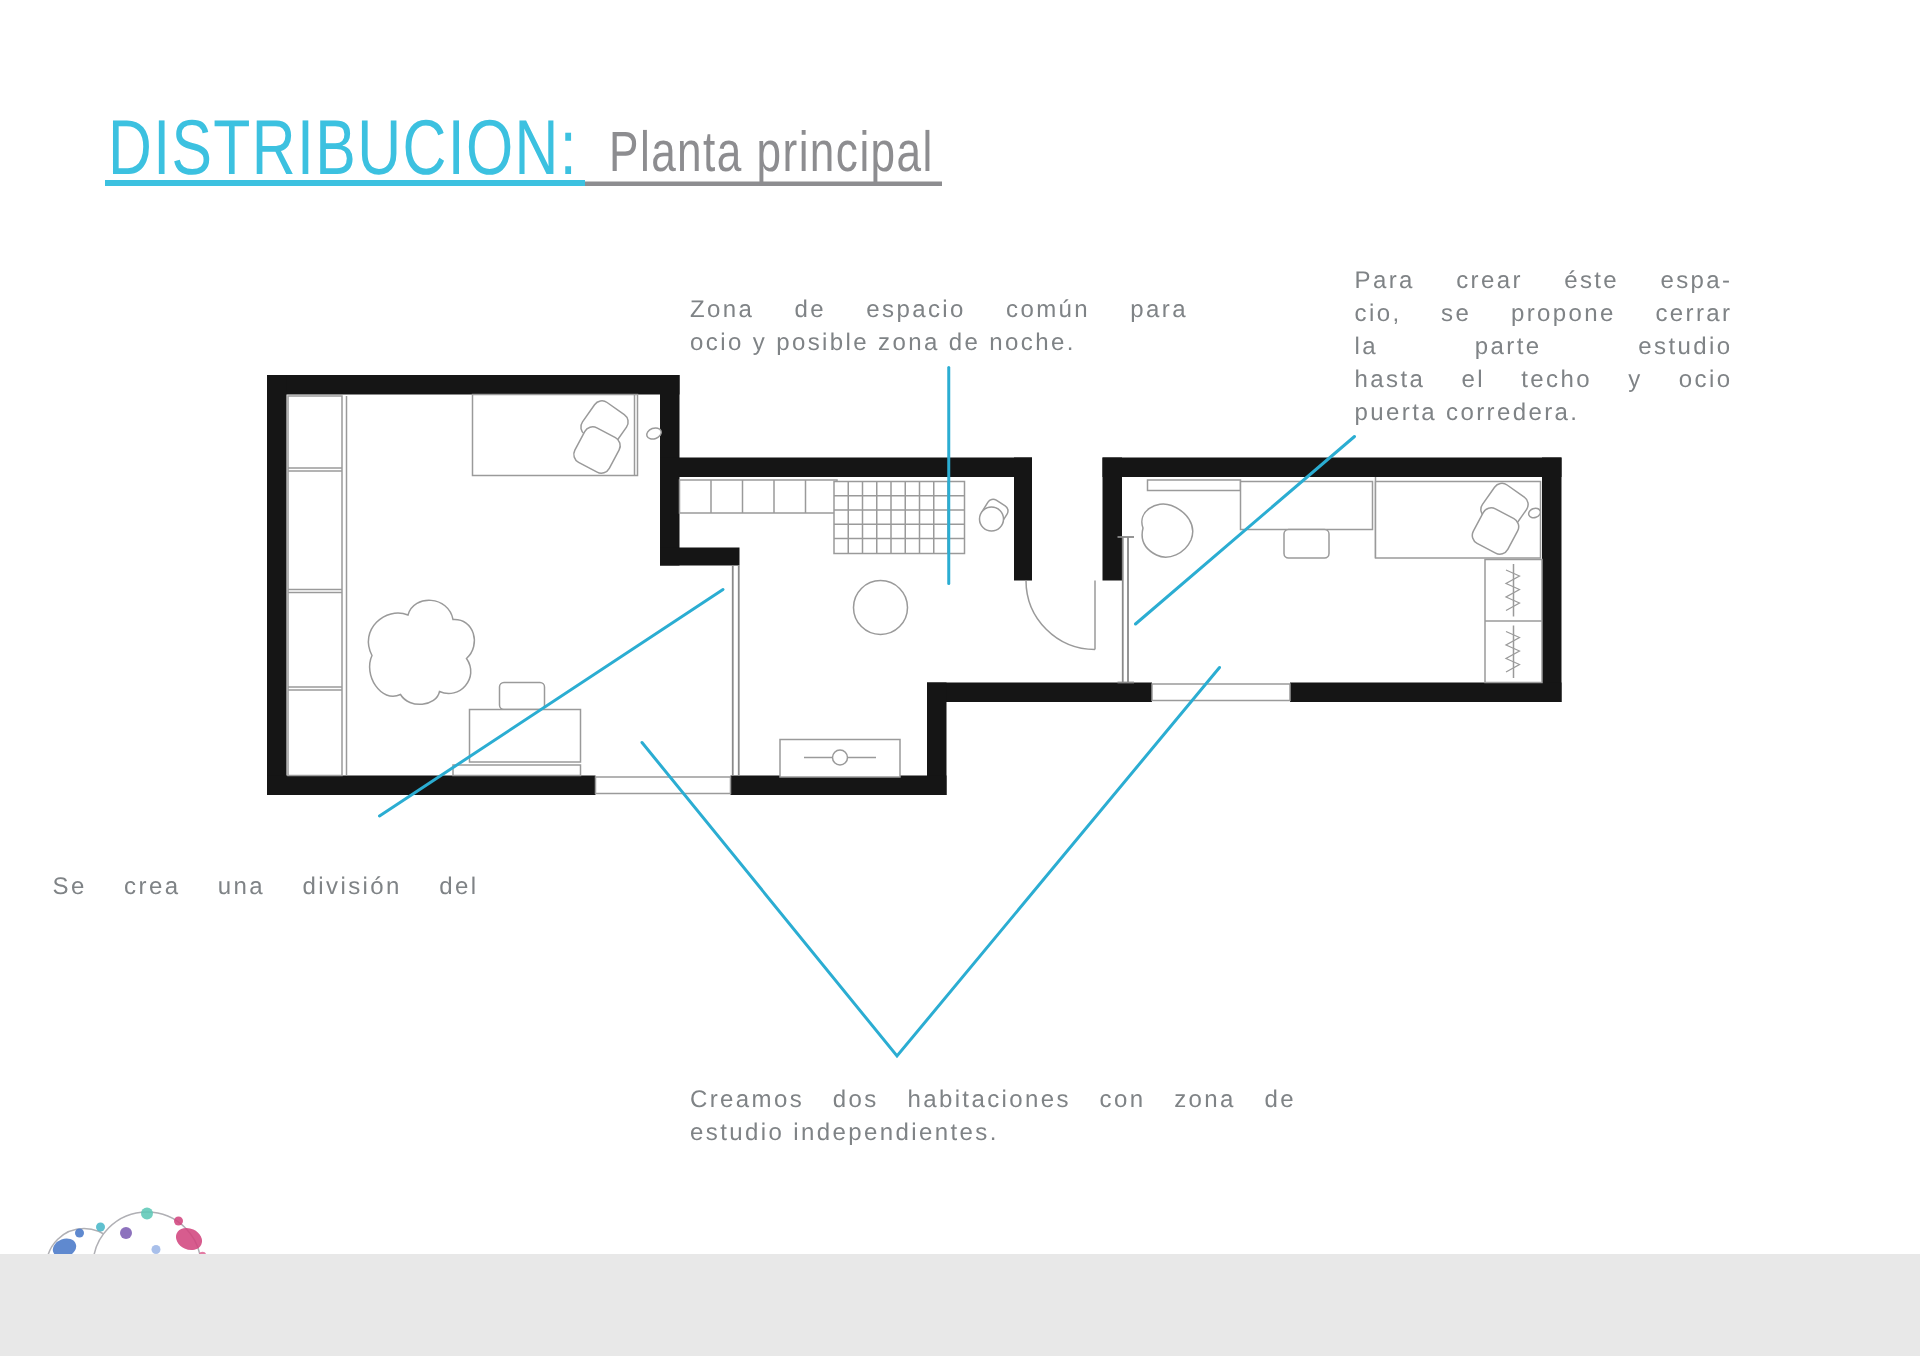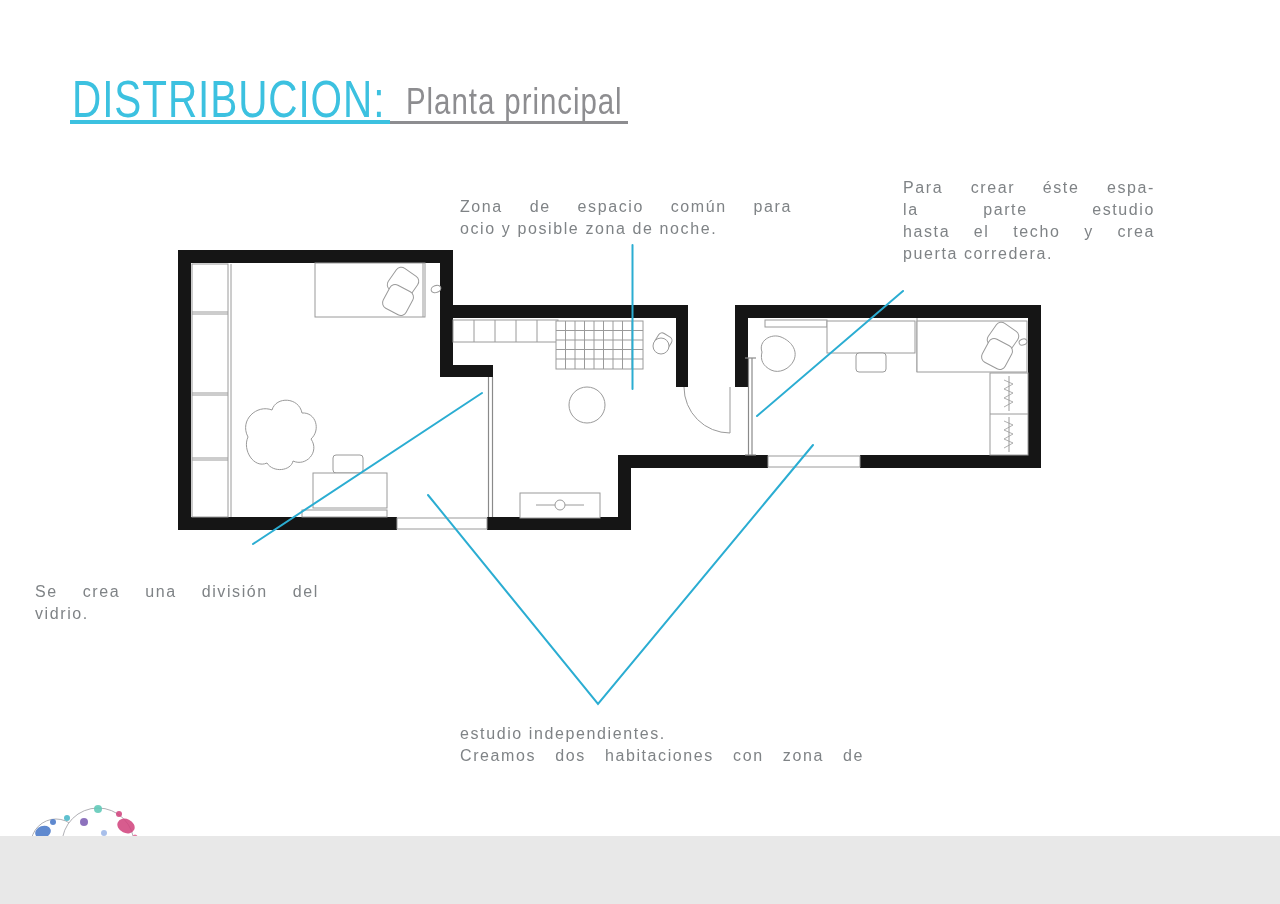--- a/index.html
+++ b/index.html
@@ -189,31 +189,31 @@
       <polyline points="428,495 598,704 813,445"></polyline>
     </g>
   </svg>
 
   <div class="anno" id="anno-common">
       <div class="jline">Zona de espacio común para</div>
       <div class="jline last">ocio y posible zona de noche.</div>
     </div>
   <div class="anno" id="anno-door">
       <div class="jline">Para crear éste espa-</div>
+      <div class="jline">cio, se propone cerrar</div>
       <div class="jline">la parte estudio</div>
-      <div class="jline">hasta el techo y crea</div>
+      <div class="jline">hasta el techo y ocio</div>
       <div class="jline last">puerta corredera.</div>
     </div>
   <div class="anno" id="anno-division">
       <div class="jline">Se crea una división del</div>
-      <div class="jline last">vidrio.</div>
     </div>
   <div class="anno" id="anno-rooms">
+      <div class="jline">Creamos dos habitaciones con zona de</div>
       <div class="jline last">estudio independientes.</div>
-      <div class="jline">Creamos dos habitaciones con zona de</div>
     </div>
 
   <svg id="logo" width="120" height="90" viewBox="0 0 120 90">
     <circle cx="30" cy="44" r="25" fill="#ffffff" stroke="#b0b0b5" stroke-width="1"></circle>
     <circle cx="72" cy="44" r="36" fill="#ffffff" stroke="#b0b0b5" stroke-width="1"></circle>
     <g stroke="none" opacity="0.88">
       <ellipse cx="17" cy="32" rx="8" ry="6" fill="#4a79c9" transform="rotate(-20 17 32)"></ellipse>
       <circle cx="27" cy="22" r="3" fill="#4a79c9"></circle>
       <ellipse cx="16" cy="58" rx="6" ry="7" fill="#62b567"></ellipse>
       <circle cx="30" cy="67" r="3" fill="#8fd08c"></circle>

